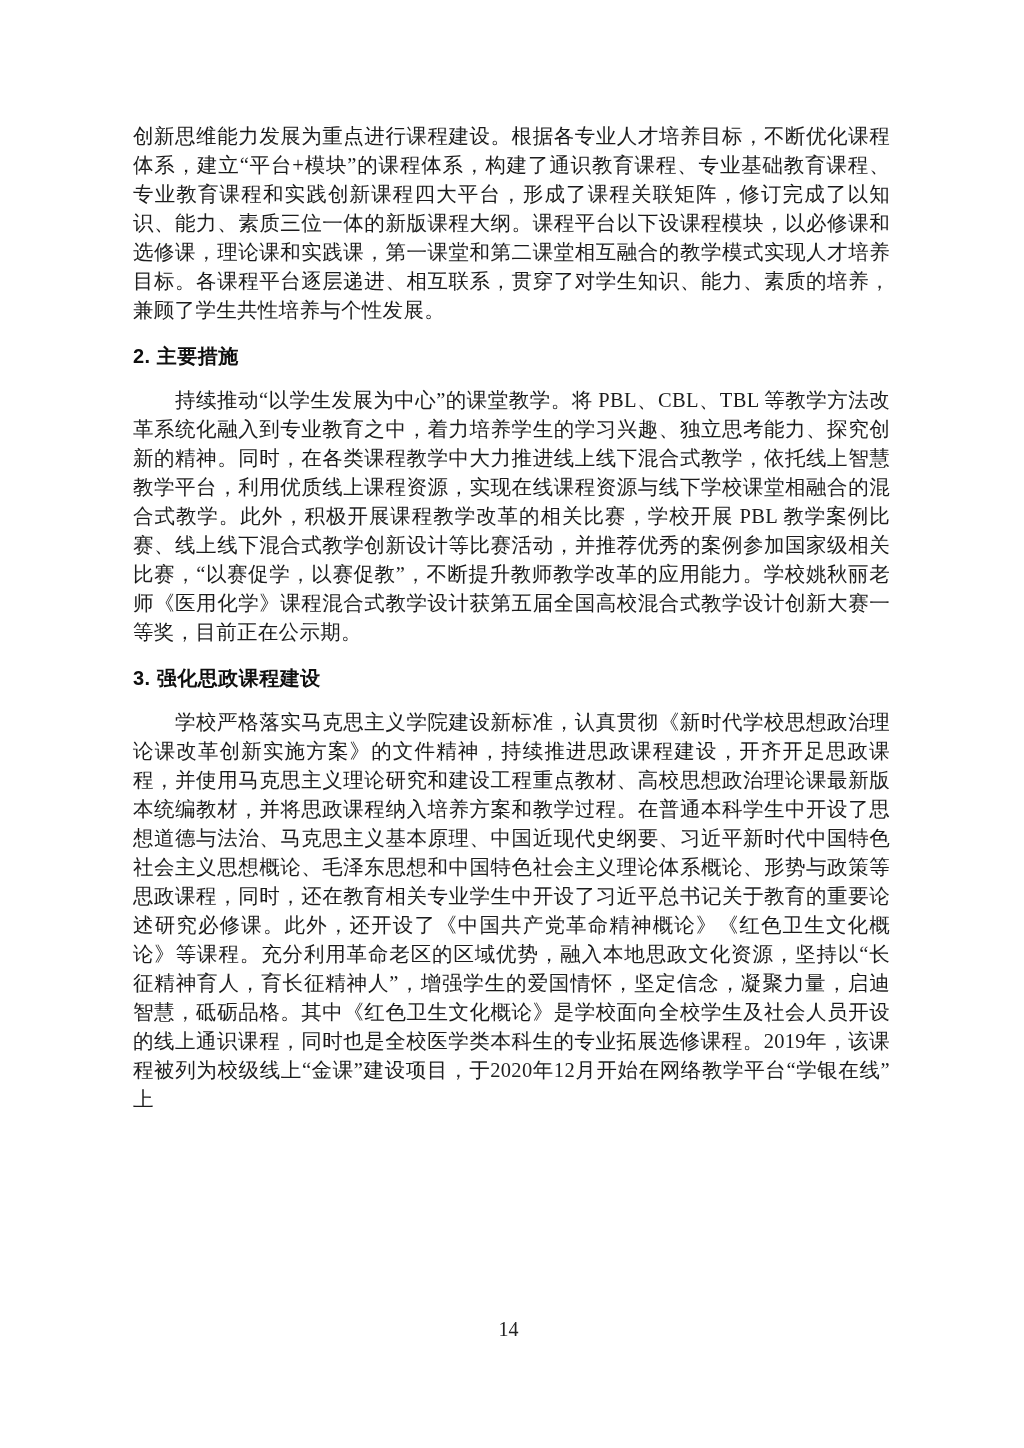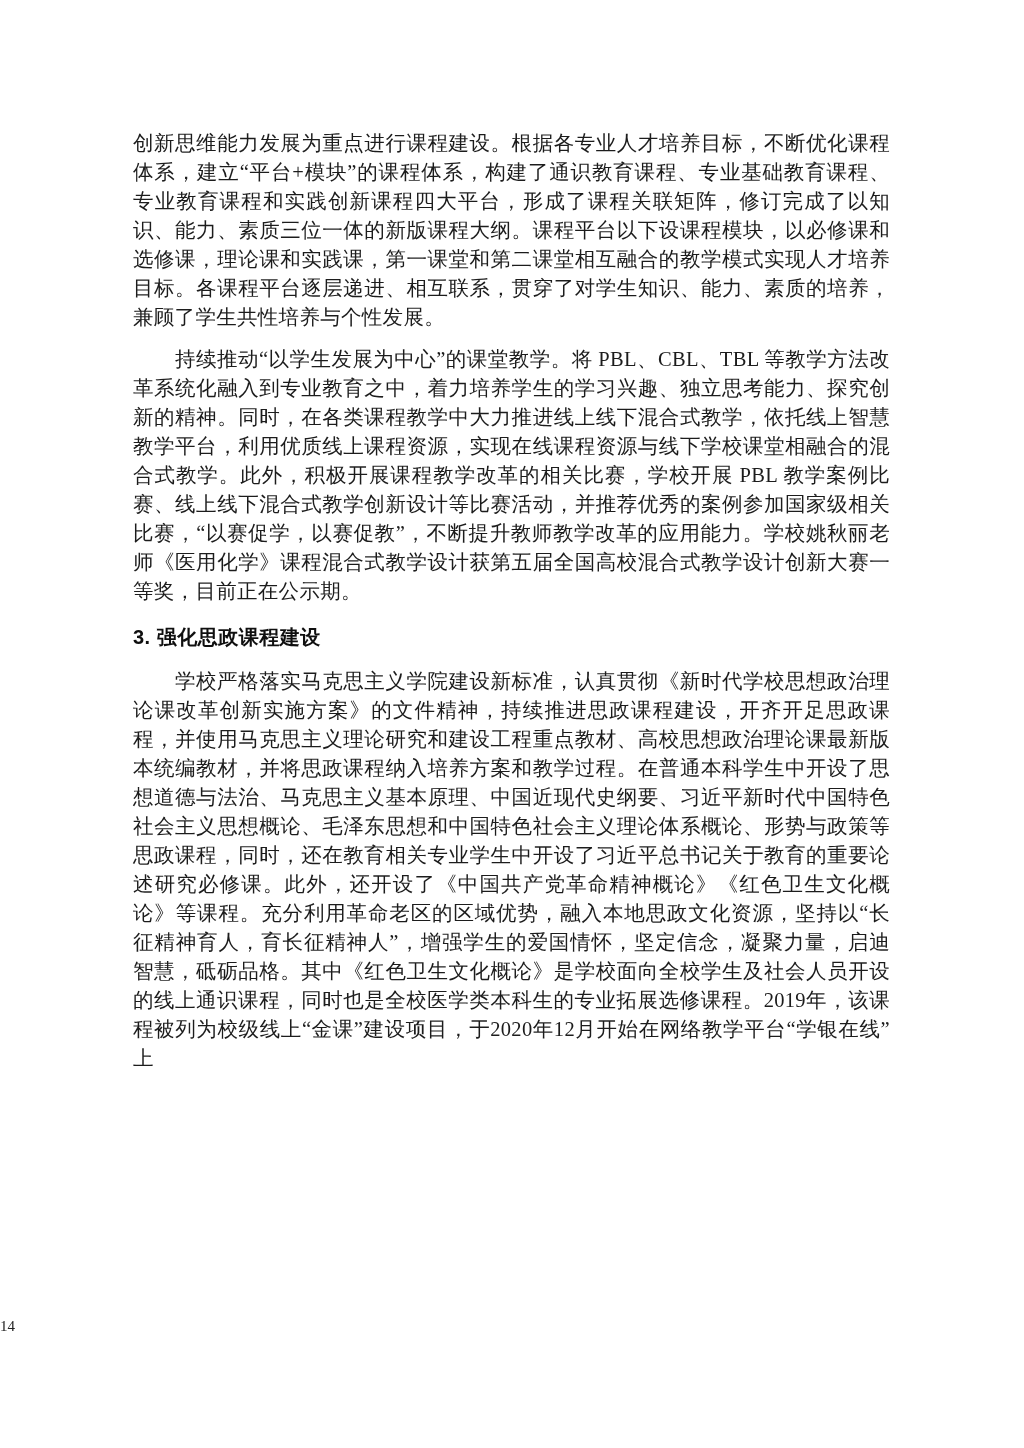--- a/index.html
+++ b/index.html
@@ -12,21 +12,21 @@
     width: 1024px;
     height: 1448px;
     background: #ffffff;
     overflow: hidden;
     font-family: "Liberation Serif", "DejaVu Serif", serif;
     color: #1c1c1c;
   }
   .content {
     position: absolute;
     left: 133px;
-    top: 129px;
+    top: 122px;
     width: 757px;
   }
   .body-par {
     font-size: 20.5px;
     line-height: 29px;
     text-align: justify;
     text-justify: inter-ideograph;
     letter-spacing: 0.3px;
     margin: 0 0 13px 0;
     color: #1c1c1c;
@@ -41,34 +41,36 @@
     line-height: 28px;
     color: #0f0f0f;
     margin: 17px 0 16px 0;
     letter-spacing: 0.5px;
   }
   .page-number {
     position: absolute;
     left: 0;
     top: 1318px;
     width: 1017px;
-    font-size: 15px;
+    text-align: center;
+    font-size: 20px;
     color: #222222;
     font-family: "Liberation Serif", "DejaVu Serif", serif;
   }
 </style>
 </head>
 <body>
 
 <div class="page">
   <div class="content">
 
     <p class="body-par">创新思维能力发展为重点进行课程建设。根据各专业人才培养目标，不断优化课程体系，建立“平台+模块”的课程体系，构建了通识教育课程、专业基础教育课程、专业教育课程和实践创新课程四大平台，形成了课程关联矩阵，修订完成了以知识、能力、素质三位一体的新版课程大纲。课程平台以下设课程模块，以必修课和选修课，理论课和实践课，第一课堂和第二课堂相互融合的教学模式实现人才培养目标。各课程平台逐层递进、相互联系，贯穿了对学生知识、能力、素质的培养，兼顾了学生共性培养与个性发展。</p>
 
 
+    <h3 class="sec-heading">2. 主要措施</h3>
     <p class="body-par indent">持续推动“以学生发展为中心”的课堂教学。将 PBL、CBL、TBL 等教学方法改革系统化融入到专业教育之中，着力培养学生的学习兴趣、独立思考能力、探究创新的精神。同时，在各类课程教学中大力推进线上线下混合式教学，依托线上智慧教学平台，利用优质线上课程资源，实现在线课程资源与线下学校课堂相融合的混合式教学。此外，积极开展课程教学改革的相关比赛，学校开展 PBL 教学案例比赛、线上线下混合式教学创新设计等比赛活动，并推荐优秀的案例参加国家级相关比赛，“以赛促学，以赛促教”，不断提升教师教学改革的应用能力。学校姚秋丽老师《医用化学》课程混合式教学设计获第五届全国高校混合式教学设计创新大赛一等奖，目前正在公示期。</p>
 
     <h3 class="sec-heading">3. 强化思政课程建设</h3>
     <p class="body-par indent">学校严格落实马克思主义学院建设新标准，认真贯彻《新时代学校思想政治理论课改革创新实施方案》的文件精神，持续推进思政课程建设，开齐开足思政课程，并使用马克思主义理论研究和建设工程重点教材、高校思想政治理论课最新版本统编教材，并将思政课程纳入培养方案和教学过程。在普通本科学生中开设了思想道德与法治、马克思主义基本原理、中国近现代史纲要、习近平新时代中国特色社会主义思想概论、毛泽东思想和中国特色社会主义理论体系概论、形势与政策等思政课程，同时，还在教育相关专业学生中开设了习近平总书记关于教育的重要论述研究必修课。此外，还开设了《中国共产党革命精神概论》《红色卫生文化概论》等课程。充分利用革命老区的区域优势，融入本地思政文化资源，坚持以“长征精神育人，育长征精神人”，增强学生的爱国情怀，坚定信念，凝聚力量，启迪智慧，砥砺品格。其中《红色卫生文化概论》是学校面向全校学生及社会人员开设的线上通识课程，同时也是全校医学类本科生的专业拓展选修课程。2019年，该课程被列为校级线上“金课”建设项目，于2020年12月开始在网络教学平台“学银在线”上</p>
 
   </div>
 
   <div class="page-number">14</div>
 </div>
 

